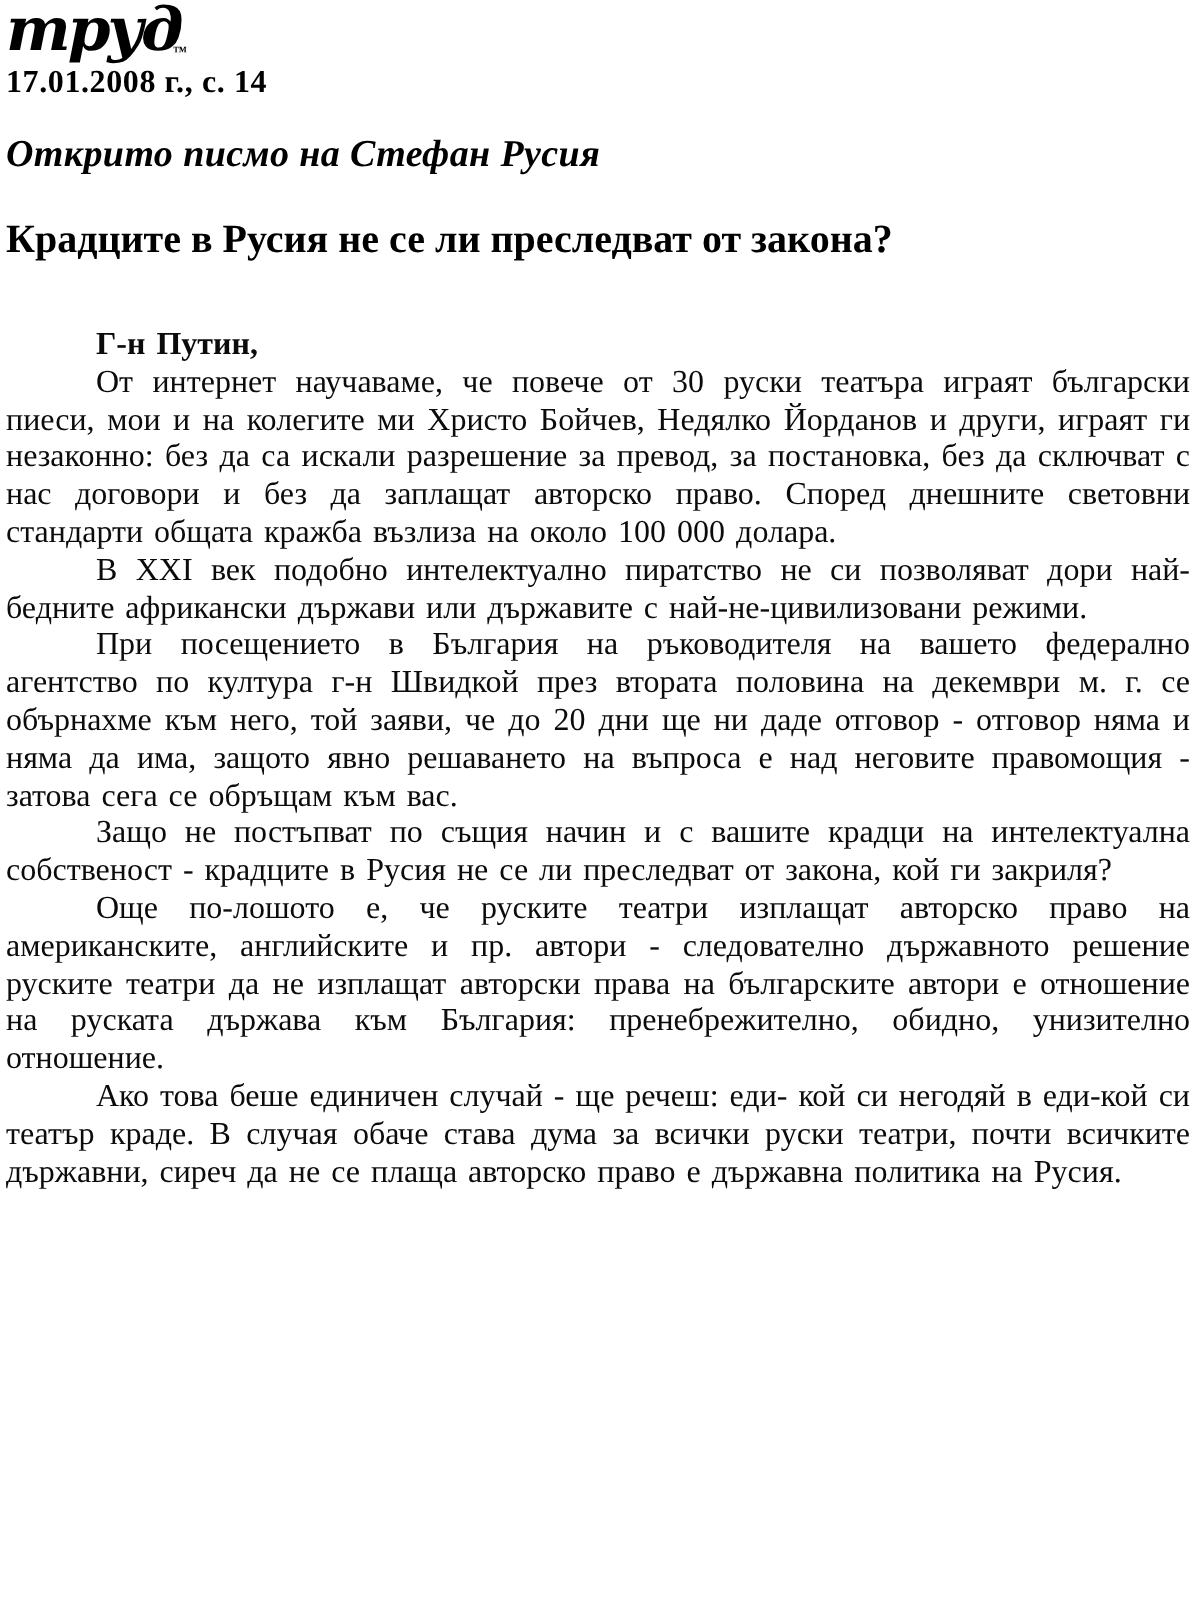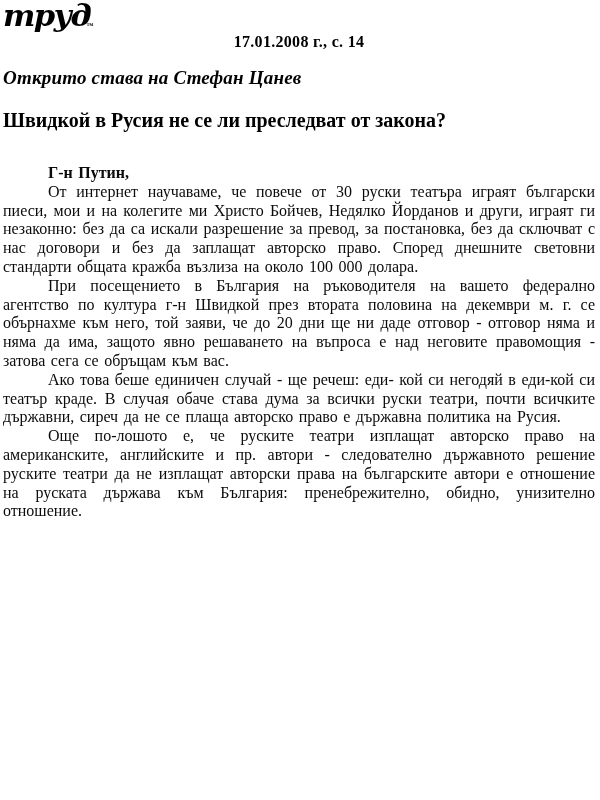--- a/index.html
+++ b/index.html
@@ -45,21 +45,20 @@
     color: #000;
     vertical-align: bottom;
     margin-left: -2px;
   }
   .dateline {
     margin-top: 3px;
     font-weight: 700;
     font-size: 16px;
     letter-spacing: 0.3px;
     color: #000;
-    text-align: center;
   }
   
   .subtitle {
     margin: 15px 0 0 0;
     font-weight: 700;
     font-style: italic;
     font-size: 19px;
     line-height: 23px;
     letter-spacing: 0.2px;
     color: #000;
@@ -96,31 +95,33 @@
 <body>
 
 <div class="page">
 
   <div class="masthead">
     <span class="logo">труд</span><span class="tm-mark">™</span>
     <div class="dateline">17.01.2008 г., с. 14</div>
   </div>
 
   <div class="article">
-    <h2 class="subtitle">Открито става на Стефан Цанев</h2>
+    <h2 class="subtitle">Открито писмо на Стефан Русия</h2>
 
-    <h1 class="title">Швидкой в Русия не се ли преследват от закона?</h1>
+    <h1 class="title">Крадците в Русия не се ли преследват от закона?</h1>
 
     <div class="letter">
 
       <p class="salutation salutation-first">Г-н Путин,</p>
 
       <p>От интернет научаваме, че повече от 30 руски театъра играят български пиеси, мои и на колегите ми Христо Бойчев, Недялко Йорданов и други, играят ги незаконно: без да са искали разрешение за превод, за постановка, без да сключват с нас договори и без да заплащат авторско право. Според днешните световни стандарти общата кражба възлиза на около 100 000 долара.</p>
+      <p>В XXI век подобно интелектуално пиратство не си позволяват дори най-бедните африкански държави или държавите с най-не-цивилизовани режими.</p>
       <p>При посещението в България на ръководителя на вашето федерално агентство по култура г-н Швидкой през втората половина на декември м. г. се обърнахме към него, той заяви, че до 20 дни ще ни даде отговор - отговор няма и няма да има, защото явно решаването на въпроса е над неговите правомощия - затова сега се обръщам към вас.</p>
 
 
+      <p>Защо не постъпват по същия начин и с вашите крадци на интелектуална собственост - крадците в Русия не се ли преследват от закона, кой ги закриля?</p>
+      <p>Още по-лошото е, че руските театри изплащат авторско право на американските, английските и пр. автори - следователно държавното решение руските театри да не изплащат авторски права на българските автори е отношение на руската държава към България: пренебрежително, обидно, унизително отношение.</p>
       <p>Ако това беше единичен случай - ще речеш: еди- кой си негодяй в еди-кой си театър краде. В случая обаче става дума за всички руски театри, почти всичките държавни, сиреч да не се плаща авторско право е държавна политика на Русия.</p>
-      <p>Още по-лошото е, че руските театри изплащат авторско право на американските, английските и пр. автори - следователно държавното решение руските театри да не изплащат авторски права на българските автори е отношение на руската държава към България: пренебрежително, обидно, унизително отношение.</p>
 
     </div>
   </div>
 
 </div>
 
 </body></html>

